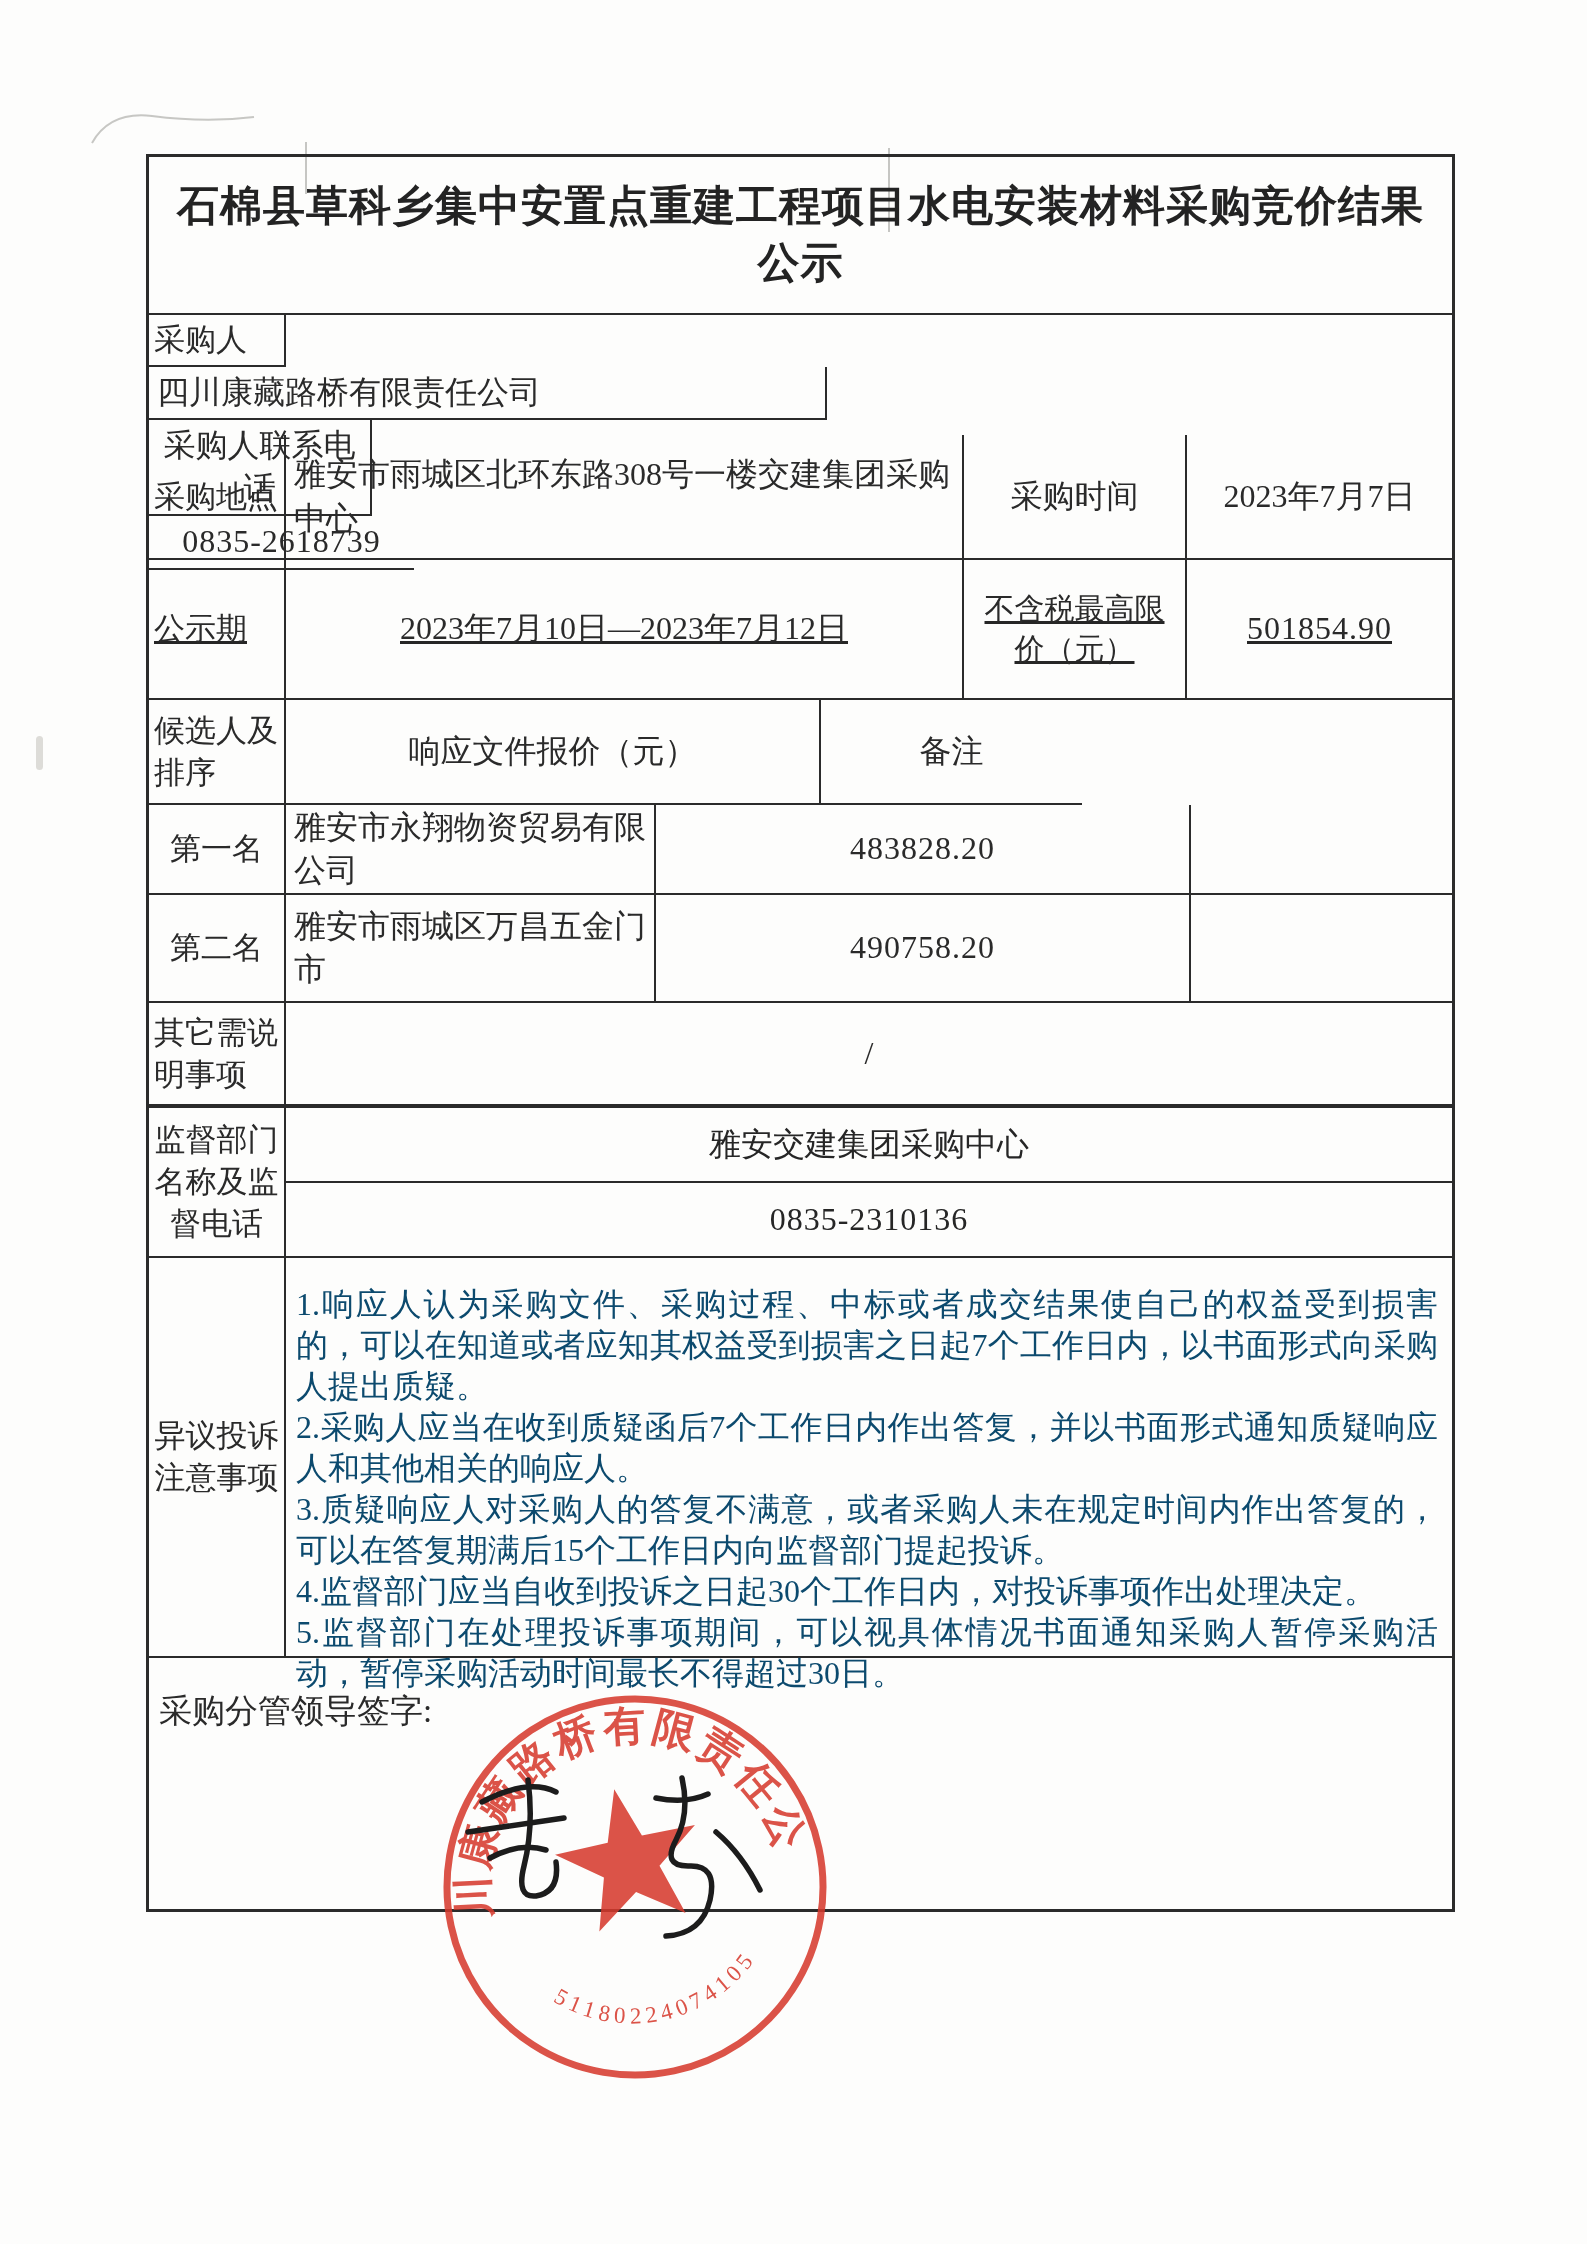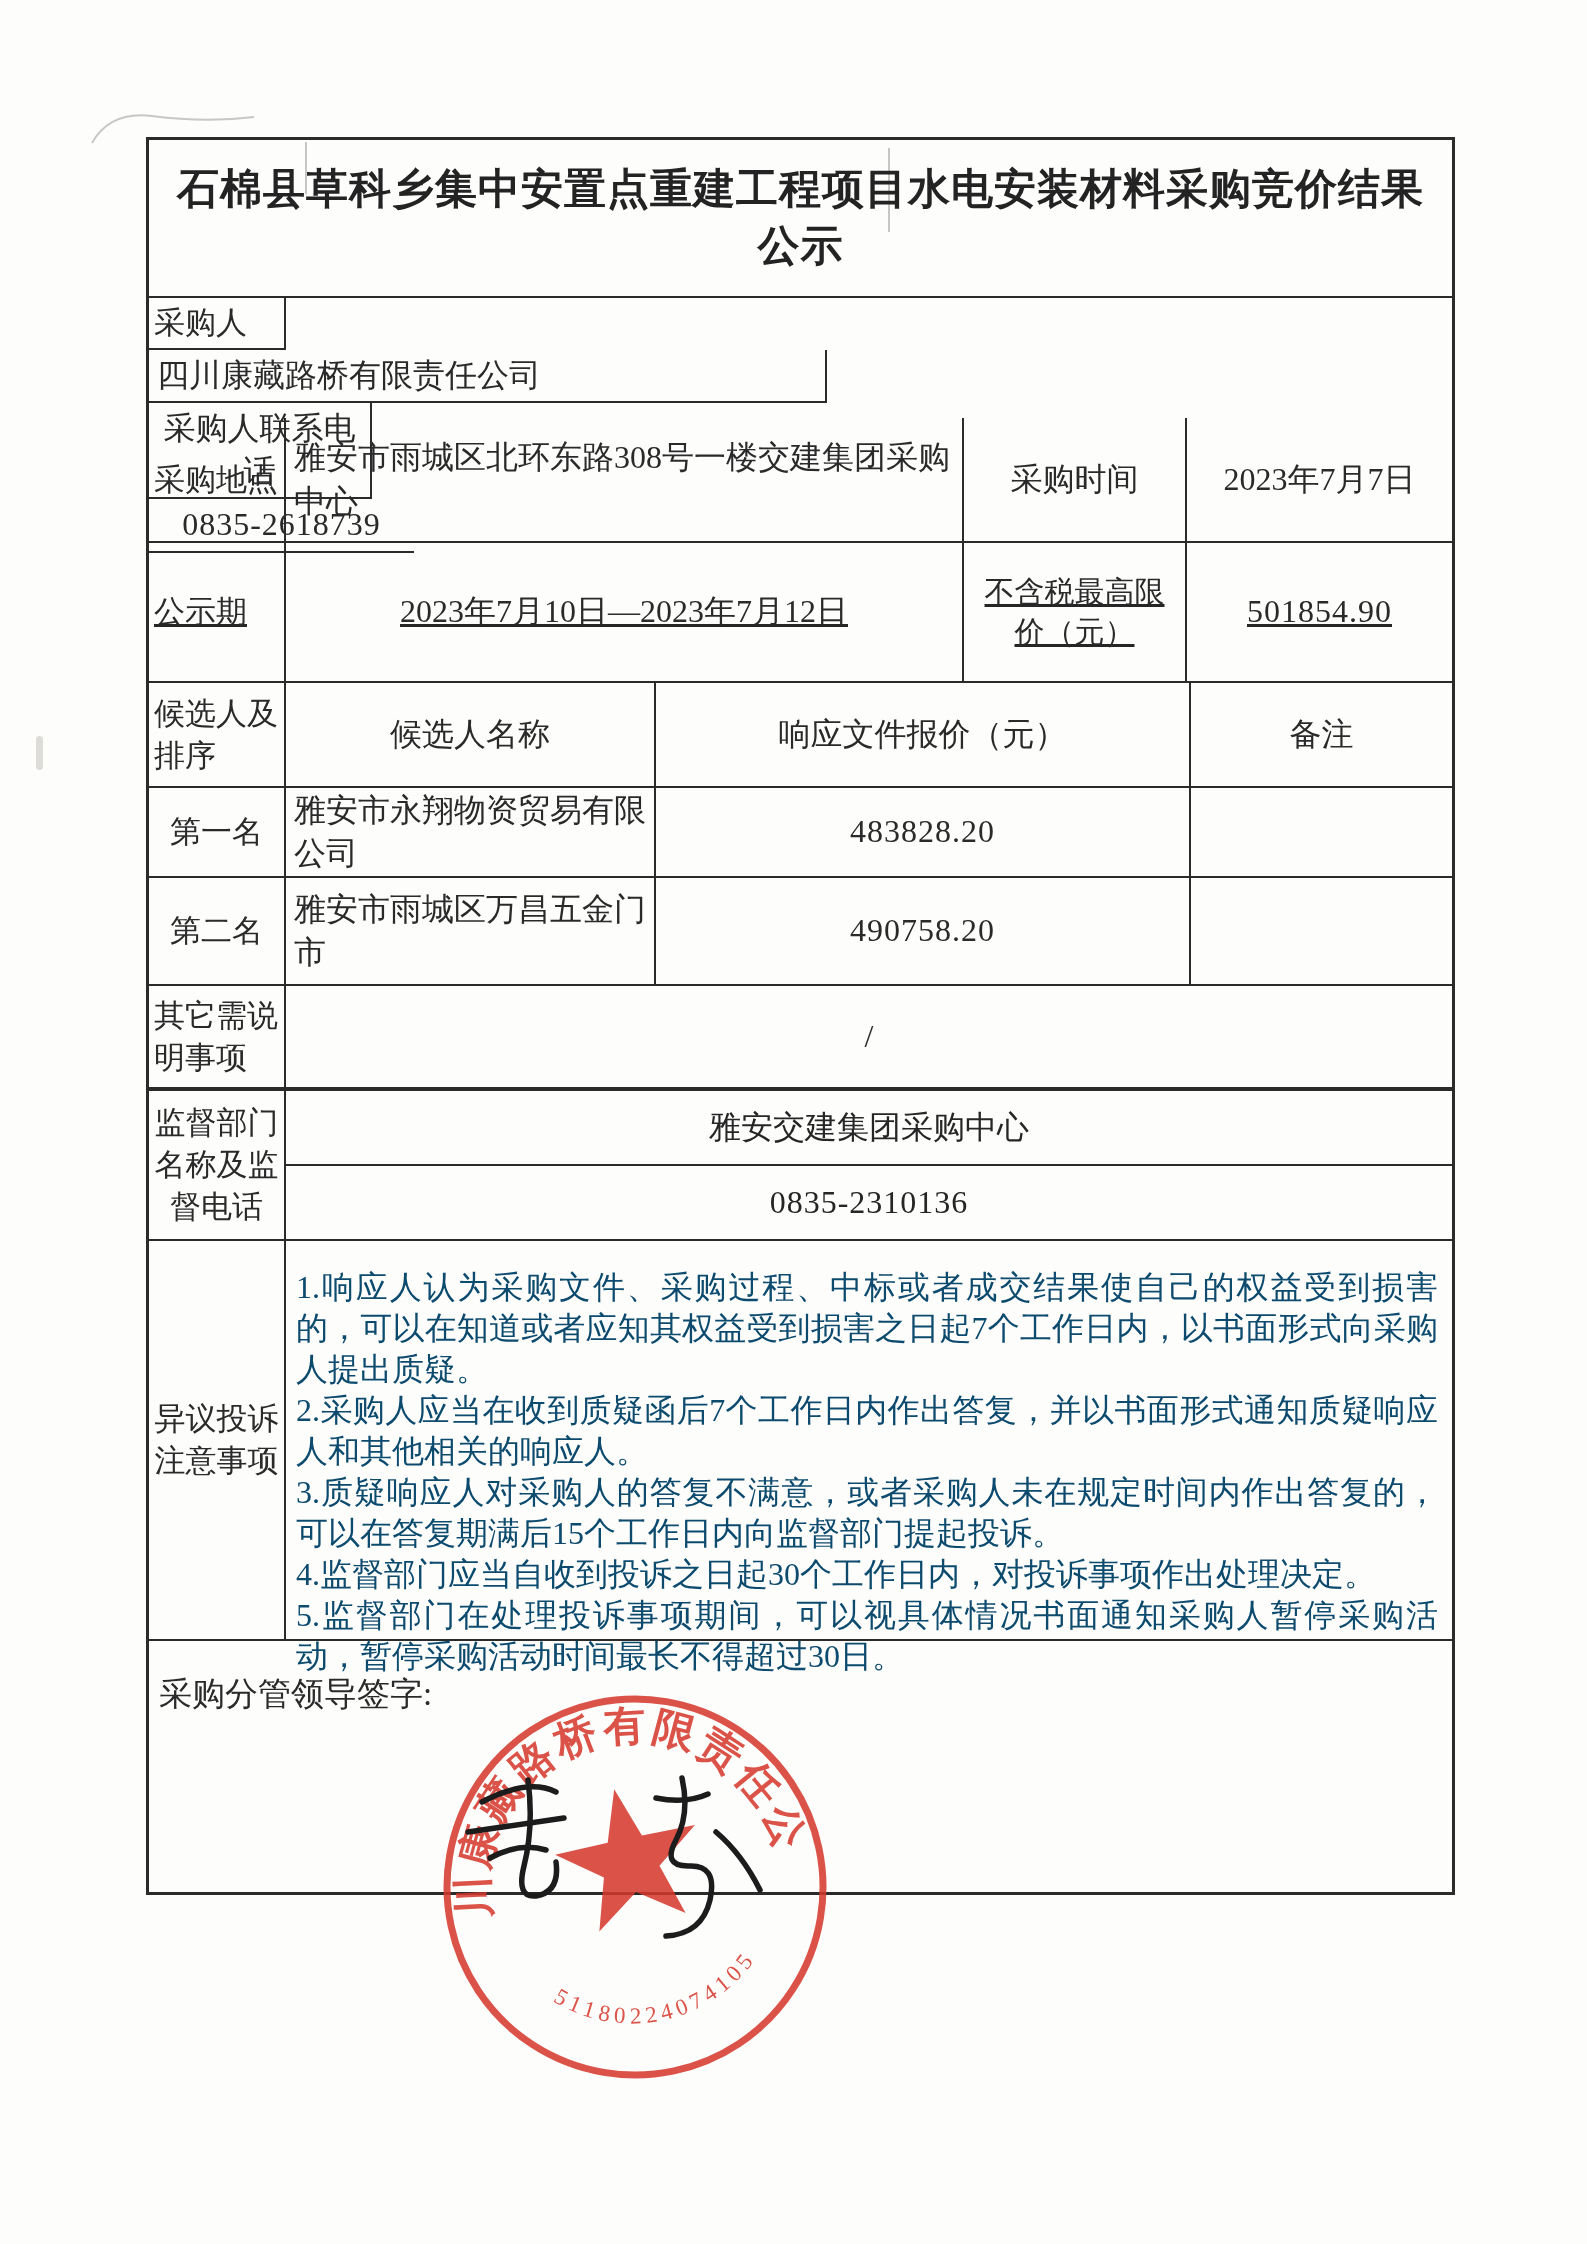--- a/index.html
+++ b/index.html
@@ -11,21 +11,21 @@
     position:relative;
     width:1587px;height:2244px;
     margin:0 auto;
     background:#fdfdfc;
     color:#262626;
     overflow:hidden;
   }
   *{box-sizing:border-box;}
   
   .doc-table{
-    position:absolute;left:146px;top:137px;
+    position:absolute;left:146px;top:154px;
     width:1309px;height:1758px;
     border:3px solid #2b2b2b;
     background:transparent;
   }
   .row{display:flex;width:100%;}
   .cell{
     border-right:2px solid #2b2b2b;
     border-bottom:2px solid #2b2b2b;
     display:flex;align-items:center;
     font-size:32px;line-height:1.35;
@@ -116,21 +116,20 @@
 
     <div class="row h140">
       <div class="cell c-label left">公示期</div>
       <div class="cell wA2 center">2023年7月10日—2023年7月12日</div>
       <div class="cell wA3 center" style="font-size:30px;">不含税最高限价（元）</div>
       <div class="cell wA4 last center num">501854.90</div>
     </div>
 
     <div class="row h105">
       <div class="cell c-label left">候选人及排序</div>
-      <div class="cell wB2 center">候选人名称</div>
       <div class="cell wB3 center">响应文件报价（元）</div>
       <div class="cell wB4 last center">备注</div>
     </div>
 
     <div class="row h90">
       <div class="cell c-label center">第一名</div>
       <div class="cell wB2 left">雅安市永翔物资贸易有限公司</div>
       <div class="cell wB3 center num">483828.20</div>
       <div class="cell wB4 last center"></div>
     </div>

